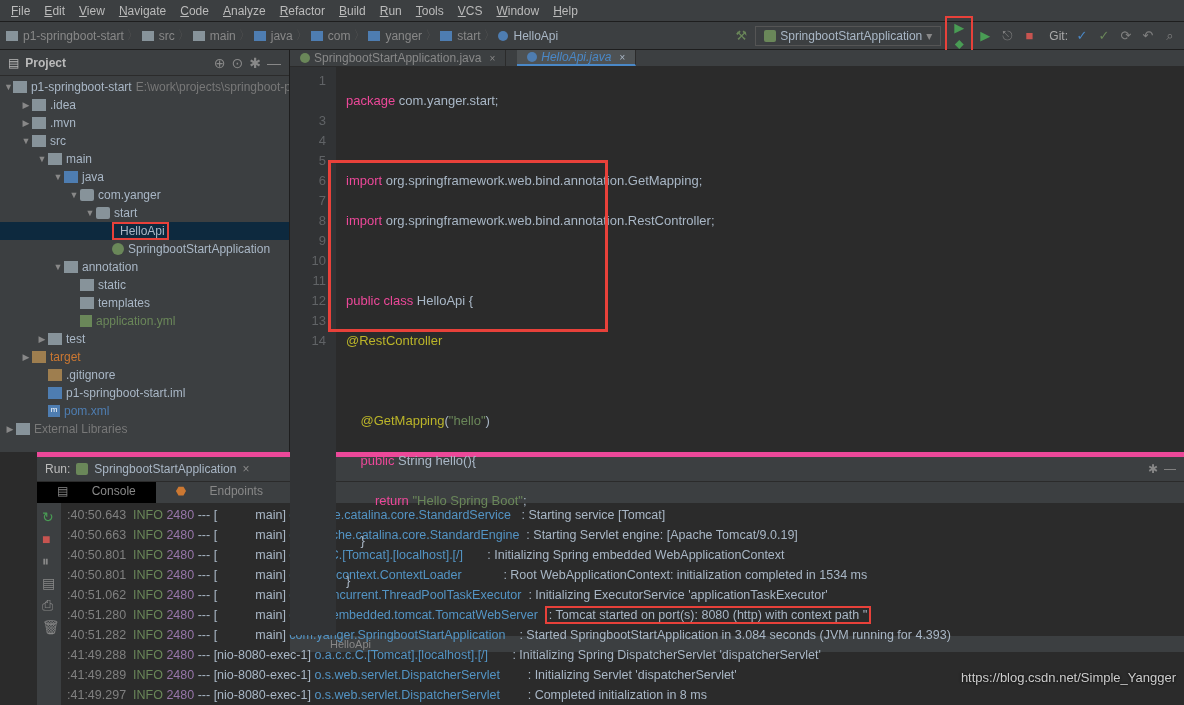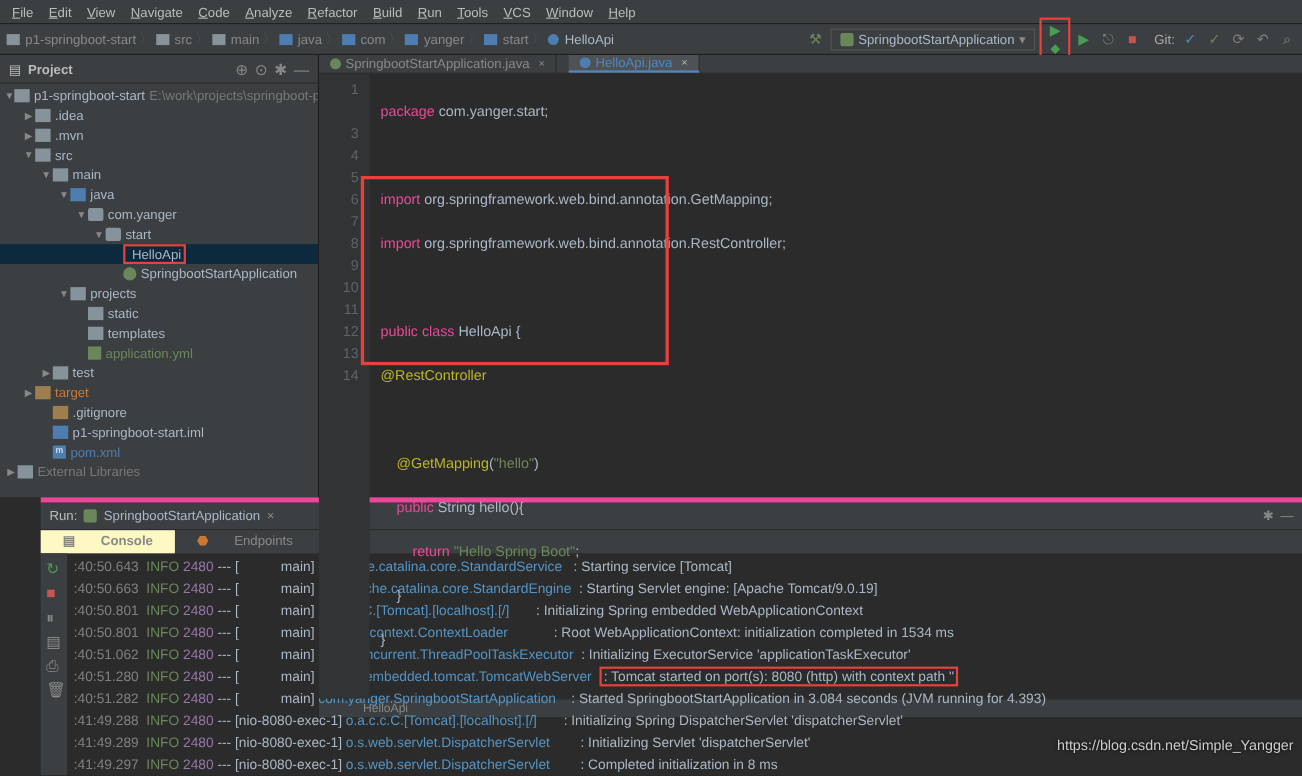--- a/index.html
+++ b/index.html
@@ -42,41 +42,41 @@
 .ic.sb { width: 12px; height: 12px; background: #6A8759; border-radius: 50%; }
 .ic.yml { width: 12px; height: 12px; background: #6A8759; }
 .ic.xml { width: 12px; height: 12px; background: #4E7DB1; font-size: 8px; color: #fff; text-align: center; }
 .tree-row.selected { background: #0D293E; }
 .tree-row .dim { color: #787878; margin-left: 4px; }
 .tree-row .hl-red { border: 2px solid #E8413A; margin: -2px 0; padding: 0 2px; }
 
 .editor-area { flex: 1; display: flex; flex-direction: column; background: #2B2B2B; }
 .editor-tabs { display: flex; background: #3C3F41; height: 24px; border-bottom: 1px solid #2B2B2B; gap: 11px; }
 .editor-tab { display: flex; align-items: center; padding: 0 10px; gap: 4px; color: #888; cursor: pointer; border-right: 1px solid #2B2B2B; }
-.editor-tab.active { color: #A9B7C6; background: #4E5254; border-bottom: 2px solid #4A88C7; color: #A9B7C6; }
+.editor-tab.active { color: #A9B7C6; background: #4E5254; border-bottom: 2px solid #4A88C7; color: #A9B7C6; font-style: italic; }
 .editor-tab.active .name { color: #4A88C7; }
 .editor-tab .ic { width: 10px; height: 10px; background: #6A8759; border-radius: 50%; }
 .editor-tab .close { font-size: 10px; margin-left: 4px; }
 .editor-body { flex: 1; display: flex; position: relative; font-family: "JetBrains Mono", Consolas, monospace; font-size: 13px; }
 .gutter { width: 46px; background: #313335; text-align: right; color: #606366; padding: 4px 10px 4px 4px; line-height: 20px; }
 .code { flex: 1; padding: 4px 10px; line-height: 20px; white-space: pre; position: relative; }
 .code .kw { color: #ec4899; }
 .code .str { color: #6A8759; }
 .code .ann { color: #BBB529; }
 .red-box { position: absolute; border: 3px solid #E8413A; left: 328px; top: 160px; width: 280px; height: 172px; pointer-events: none; }
 .breadcrumb-bottom { height: 22px; background: #3C3F41; color: #888; padding: 2px 40px; font-size: 11px; border-top: 1px solid #2B2B2B; }
 
 .run-panel { background: #2B2B2B; border-top: 5px solid #ec4899; margin-left: 37px; }
 .run-tabs { display: flex; align-items: center; background: #3C3F41; height: 24px; padding: 0 8px; gap: 6px; }
 .run-tabs .sb-ic { width: 12px; height: 12px; background: #6A8759; border-radius: 2px; }
 .run-tabs .label { color: #BBB; }
 .run-tabs .close { color: #888; }
 .run-inner-tabs { display: flex; background: #3C3F41; height: 22px; border-top: 1px solid #2B2B2B; }
 .run-inner-tabs span { padding: 2px 10px; color: #888; cursor: pointer; }
-.run-inner-tabs span.active { background: #fef9c3; color: #BBB; font-weight: bold; }
+.run-inner-tabs span.active { background: #000000; color: #BBB; }
 .run-body { display: flex; height: 202px; }
 .run-left { width: 24px; background: #3C3F41; display: flex; flex-direction: column; align-items: center; gap: 8px; padding-top: 6px; }
 .run-left .ic { width: 14px; height: 14px; color: #888; font-size: 14px; cursor: pointer; }
 .console { flex: 1; font-family: Consolas, monospace; font-size: 12.5px; padding: 2px 6px; line-height: 20px; overflow: hidden; white-space: pre; color: #A9B7C6; }
 .console .ts { color: #808080; }
 .console .info { color: #6A8759; }
 .console .pid { color: #9876AA; }
 .console .cls { color: #5394C4; }
 .console .msg { color: #A9B7C6; }
 .console .hl { border: 2px solid #E8413A; padding: 0 2px; margin: -2px 0; }
@@ -211,21 +211,21 @@
           <span class="hl-red"><span class="ic class"></span><span>HelloApi</span></span>
         </div>
       <div class="tree-row" style="padding-left:100px">
           <span class="arrow"></span>
           <span class="ic sb"></span>
           <span>SpringbootStartApplication</span>
         </div>
       <div class="tree-row" style="padding-left:52px">
           <span class="arrow">▼</span>
           <span class="ic folder"></span>
-          <span>projects</span>
+          <span>annotation</span>
         </div>
       <div class="tree-row" style="padding-left:68px">
           <span class="arrow"></span>
           <span class="ic folder"></span>
           <span>static</span>
         </div>
       <div class="tree-row" style="padding-left:68px">
           <span class="arrow"></span>
           <span class="ic folder"></span>
           <span>templates</span>

